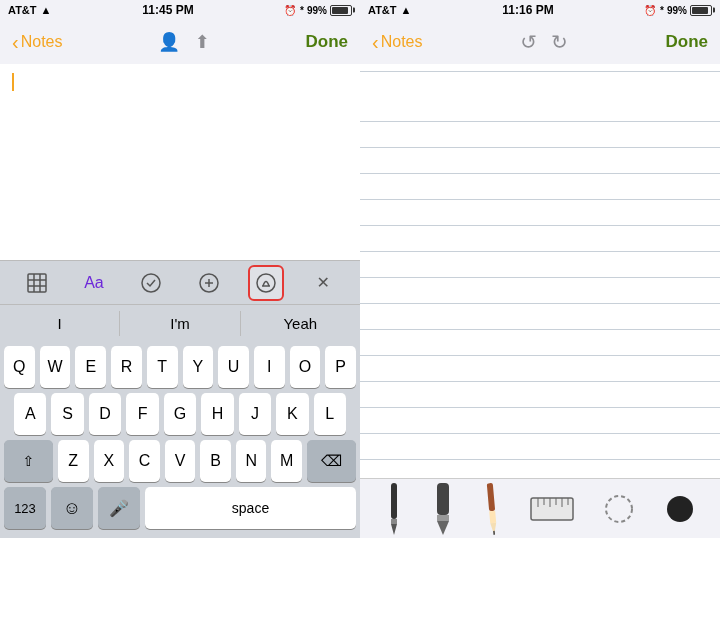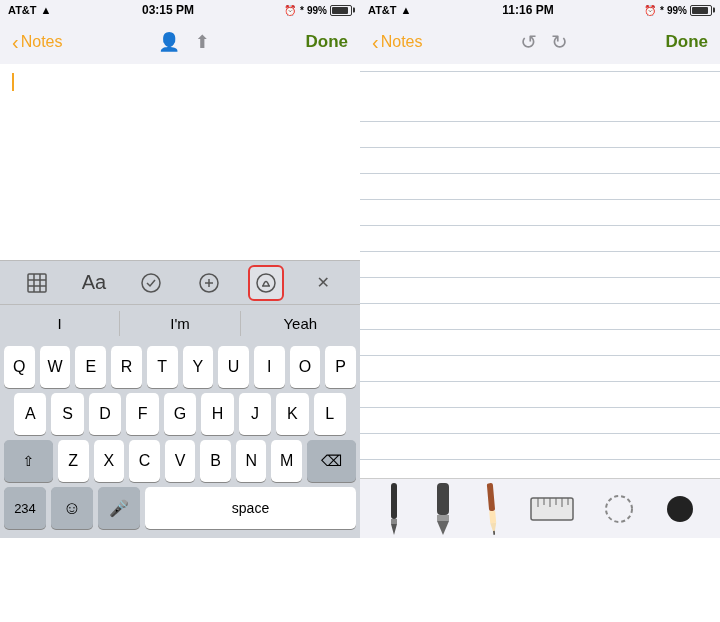--- a/index.html
+++ b/index.html
@@ -193,21 +193,21 @@
 </head>
 <body>
 
 <div class="phone-panel">
 
   <div class="status-bar">
     <div class="left">
       <span>AT&amp;T</span>
       <span>▲</span>
     </div>
-    <div class="center">03:15 PM</div>
+    <div class="center">11:45 PM</div>
     <div class="right">
       <span>⏰</span>
       <span>*</span>
       <span>99%</span>
       <div class="battery-icon">
         <div class="battery-fill" style="width:90%"></div>
       </div>
     </div>
   </div>
 
@@ -231,21 +231,21 @@
     <div class="toolbar-btn">
       <svg width="22" height="22" viewBox="0 0 22 22" fill="none" stroke="#555" stroke-width="1.5">
         <rect x="2" y="2" width="18" height="18" rx="1"></rect>
         <line x1="2" y1="8" x2="20" y2="8"></line>
         <line x1="2" y1="14" x2="20" y2="14"></line>
         <line x1="8" y1="2" x2="8" y2="20"></line>
         <line x1="14" y1="2" x2="14" y2="20"></line>
       </svg>
     </div>
     <div class="toolbar-btn">
-      <span style="font-size:20px;color:#404040;font-weight:500;">Aa</span>
+      <span style="font-size:16px;color:#6d28d9;font-weight:500;">Aa</span>
     </div>
     <div class="toolbar-btn">
       <svg width="22" height="22" viewBox="0 0 22 22" fill="none" stroke="#555" stroke-width="1.5">
         <circle cx="11" cy="11" r="9"></circle>
         <polyline points="7,11 10,14 15,8"></polyline>
       </svg>
     </div>
     <div class="toolbar-btn">
       <svg width="22" height="22" viewBox="0 0 22 22" fill="none" stroke="#555" stroke-width="1.5">
         <circle cx="11" cy="11" r="9"></circle>
@@ -306,21 +306,21 @@
       <div class="key">V</div>
       <div class="key">B</div>
       <div class="key">N</div>
       <div class="key">M</div>
       <div class="key dark wide">
           <span class="delete-icon">⌫</span>
         </div>
     </div>
 
     <div class="key-row">
-      <div class="key dark num" style="max-width:42px;">234</div>
+      <div class="key dark num" style="max-width:42px;">123</div>
       <div class="key dark emoji" style="max-width:42px;">☺</div>
       <div class="key dark mic" style="max-width:42px;">🎤</div>
       <div class="key space" style="max-width:none;flex:3;text-align:right;">space</div>
     </div>
   </div>
 
 </div>
 
 <div class="phone-panel right-panel">
 

